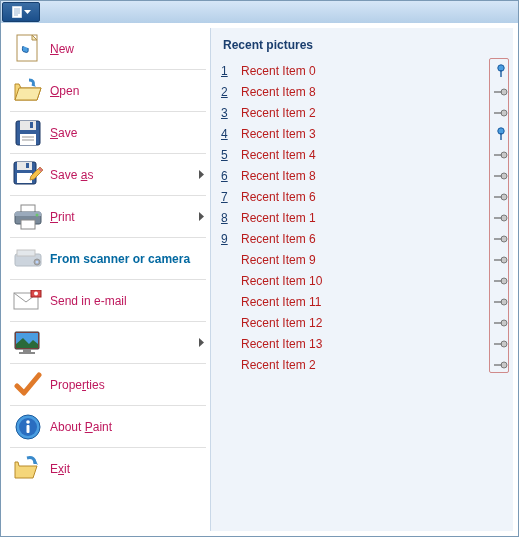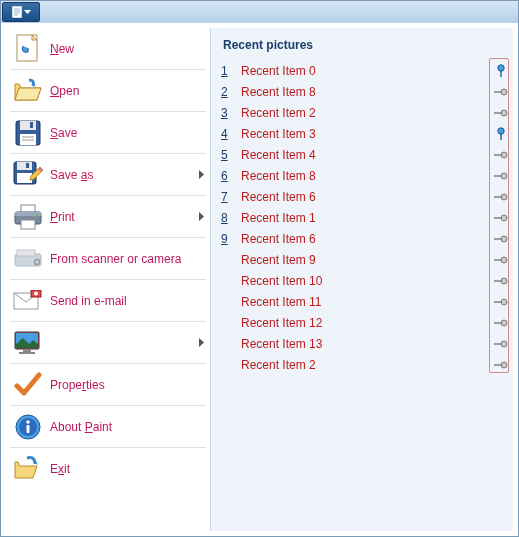--- a/index.html
+++ b/index.html
@@ -6,21 +6,21 @@
   body { font-family: 'Segoe UI', Tahoma, sans-serif; font-size: 12px; background: #fff; width: 519px; height: 537px; overflow: hidden; }
   .window { width: 519px; height: 537px; border: 1px solid #7a99b5; background: #fff; display: flex; flex-direction: column; }
   .titlebar { height: 22px; background: linear-gradient(to bottom, #d6e6f7, #b5cfe8); display: flex; align-items: center; padding: 0 0; }
   .app-btn { width: 38px; height: 20px; margin: 1px 0 1px 1px; background: linear-gradient(to bottom, #3b6ea5, #1a4e8a); border: 1px solid #163f6e; border-radius: 2px; display: flex; align-items: center; justify-content: center; gap: 2px; }
   .app-btn svg { display: block; }
   .content { flex: 1; display: flex; background: #fff; padding: 5px; gap: 0; }
   .left-col { width: 204px; display: flex; flex-direction: column; }
   .menu-item { height: 41px; display: flex; align-items: center; padding: 0 6px; cursor: default; position: relative; }
   .menu-icon { width: 32px; height: 32px; margin-right: 6px; display: flex; align-items: center; justify-content: center; }
   .menu-label { color: #be185d; }
-  .menu-label.disabled { color: #be185d; }
+  .menu-label.disabled { color: #0369a1; font-weight: bold; }
   .menu-label u { text-decoration: underline; }
   .submenu-arrow { position: absolute; right: 6px; top: 50%; transform: translateY(-50%); }
   .divider { height: 1px; background: #e0e0e0; margin: 0 4px; }
   .right-col { flex: 1; background: #eff4fa; border-left: 1px solid #c9d8e8; padding: 6px 4px 6px 10px; display: flex; flex-direction: column; }
   .recent-header { color: #1a3e6e; font-weight: bold; font-size: 12px; padding: 4px 0 8px 2px; }
   .recent-list { flex: 1; }
   .recent-item { display: flex; align-items: center; height: 21px; cursor: default; }
   .recent-num { width: 16px; color: #1a3e6e; text-decoration: underline; text-align: left; }
   .recent-num.blank { text-decoration: none; }
   .recent-label { flex: 1; color: #b91c1c; padding-left: 4px; }

